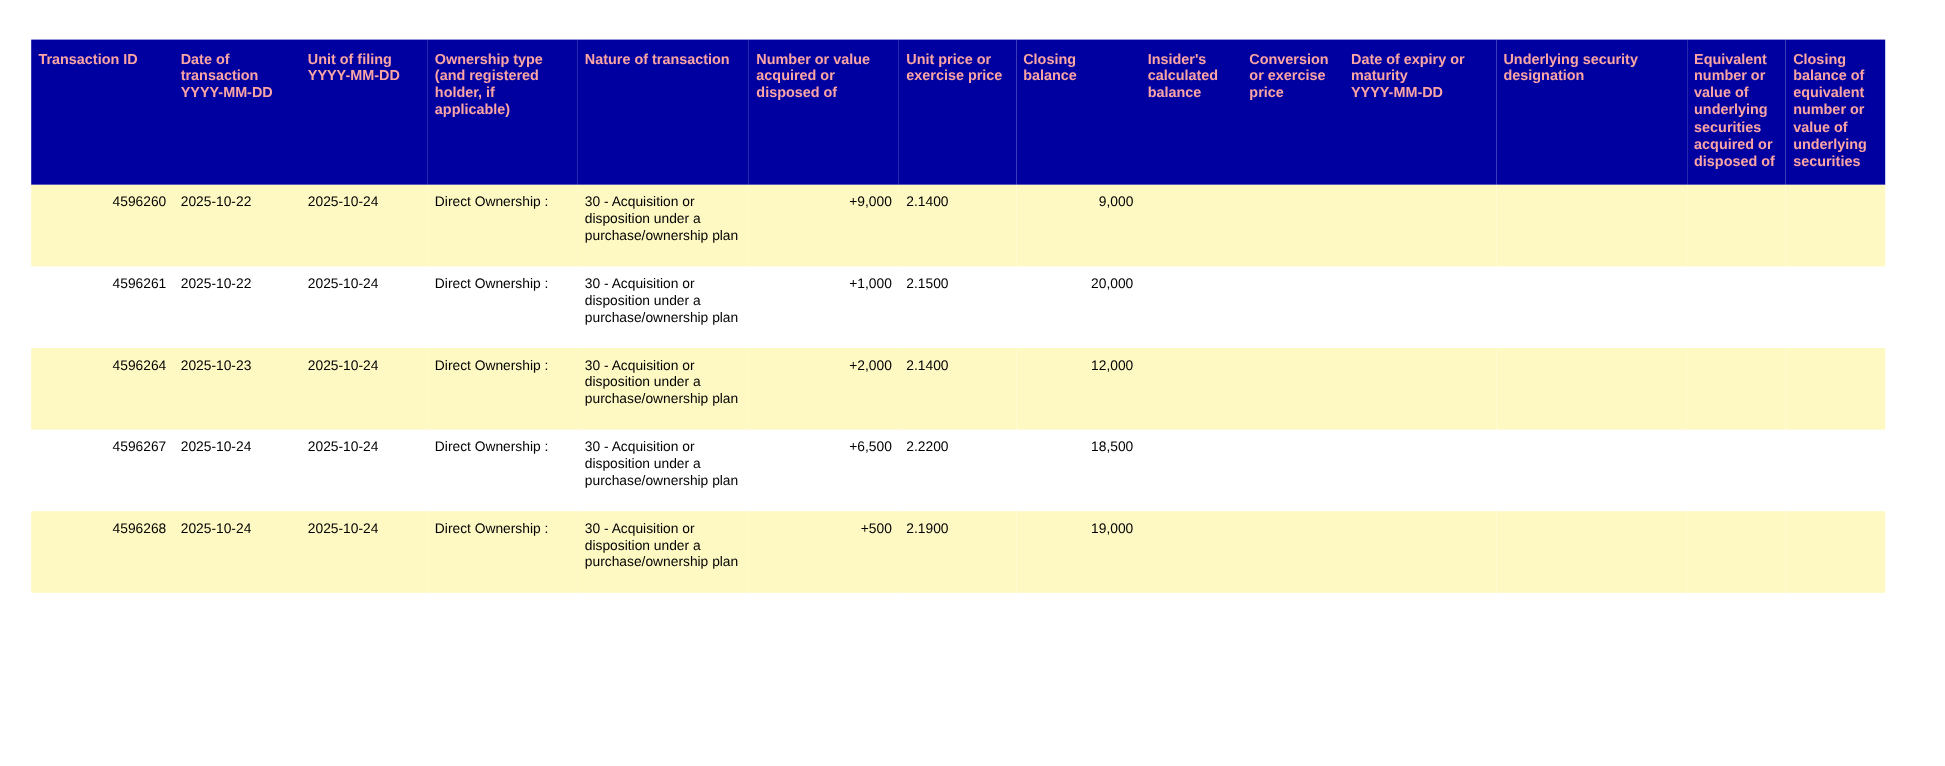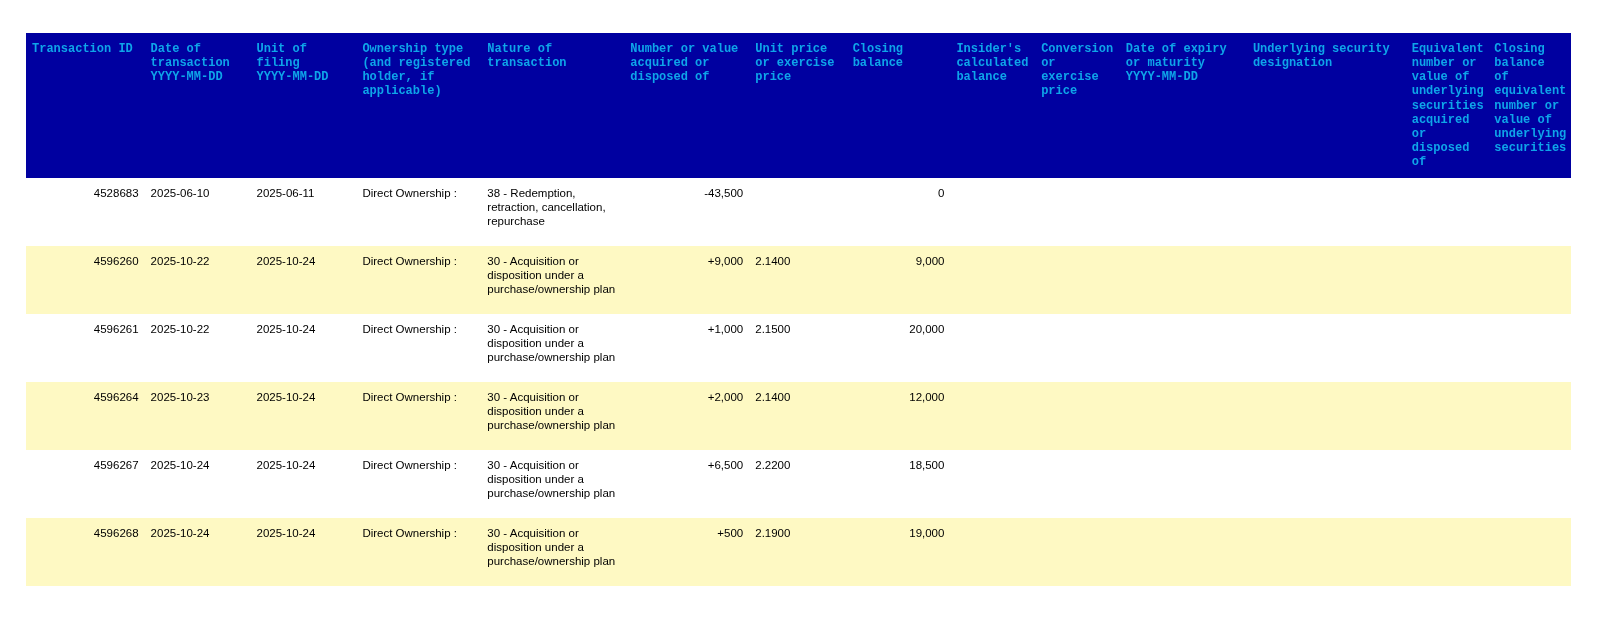--- a/index.html
+++ b/index.html
@@ -19,30 +19,29 @@
     box-sizing: border-box;
   }
   table.insider-table {
     border-collapse: collapse;
     width: 1545px;
     table-layout: fixed;
     font-size: 11.5px;
   }
   table.insider-table thead th {
     background: #0000A0;
-    color: #0ea5e9;
+    color: #fca5a5;
     font-weight: bold;
     font-size: 12px;
     text-align: left;
     vertical-align: top;
     padding: 9px 6px 9px 6px;
     line-height: 1.18;
     height: 121px;
     box-sizing: border-box;
-    font-family: Liberation Mono, monospace;
   }
   table.insider-table tbody td {
     vertical-align: top;
     padding: 8px 6px 8px 6px;
     line-height: 1.22;
     font-size: 11.5px;
     height: 68px;
     box-sizing: border-box;
   }
   tbody tr.alt td {
@@ -87,36 +86,20 @@
         <th class="c-insider nowrap-pre">Insider's calculated balance</th>
         <th class="c-conv nowrap-pre">Conversion or exercise price</th>
         <th class="c-expiry nowrap-pre">Date of expiry or maturity
 YYYY-MM-DD</th>
         <th class="c-underlying nowrap-pre">Underlying security designation</th>
         <th class="c-equiv nowrap-pre">Equivalent number or value of underlying securities acquired or disposed of</th>
         <th class="c-closingequiv nowrap-pre">Closing balance of equivalent number or value of underlying securities</th>
       </tr>
     </thead>
     <tbody>
-      <tr>
-        <td class="num">4528683</td>
-        <td>2025-06-10</td>
-        <td>2025-06-11</td>
-        <td>Direct Ownership :</td>
-        <td>38 - Redemption, retraction, cancellation, repurchase</td>
-        <td class="num">-43,500</td>
-        <td></td>
-        <td class="num">0</td>
-        <td></td>
-        <td></td>
-        <td></td>
-        <td></td>
-        <td></td>
-        <td></td>
-      </tr>
       <tr class="alt">
         <td class="num">4596260</td>
         <td>2025-10-22</td>
         <td>2025-10-24</td>
         <td>Direct Ownership :</td>
         <td>30 - Acquisition or disposition under a purchase/ownership plan</td>
         <td class="num">+9,000</td>
         <td>2.1400</td>
         <td class="num">9,000</td>
         <td></td>

